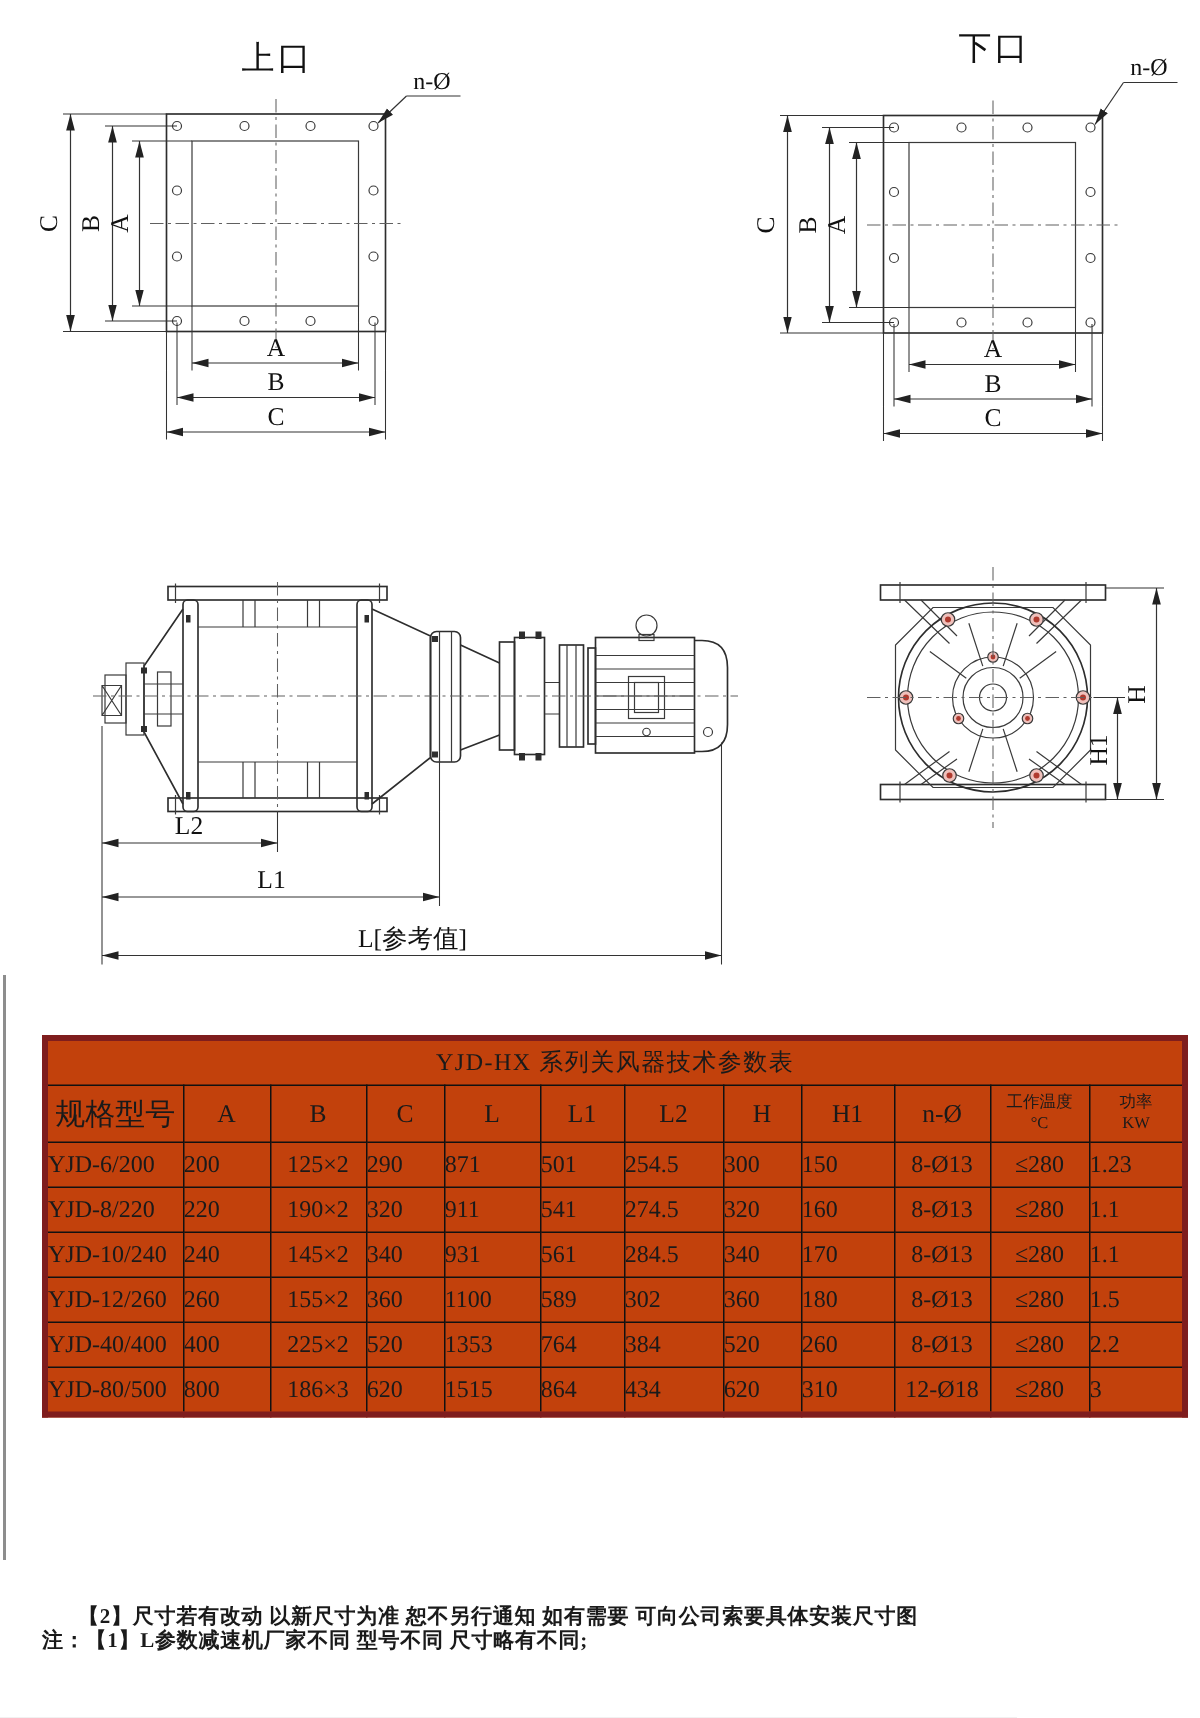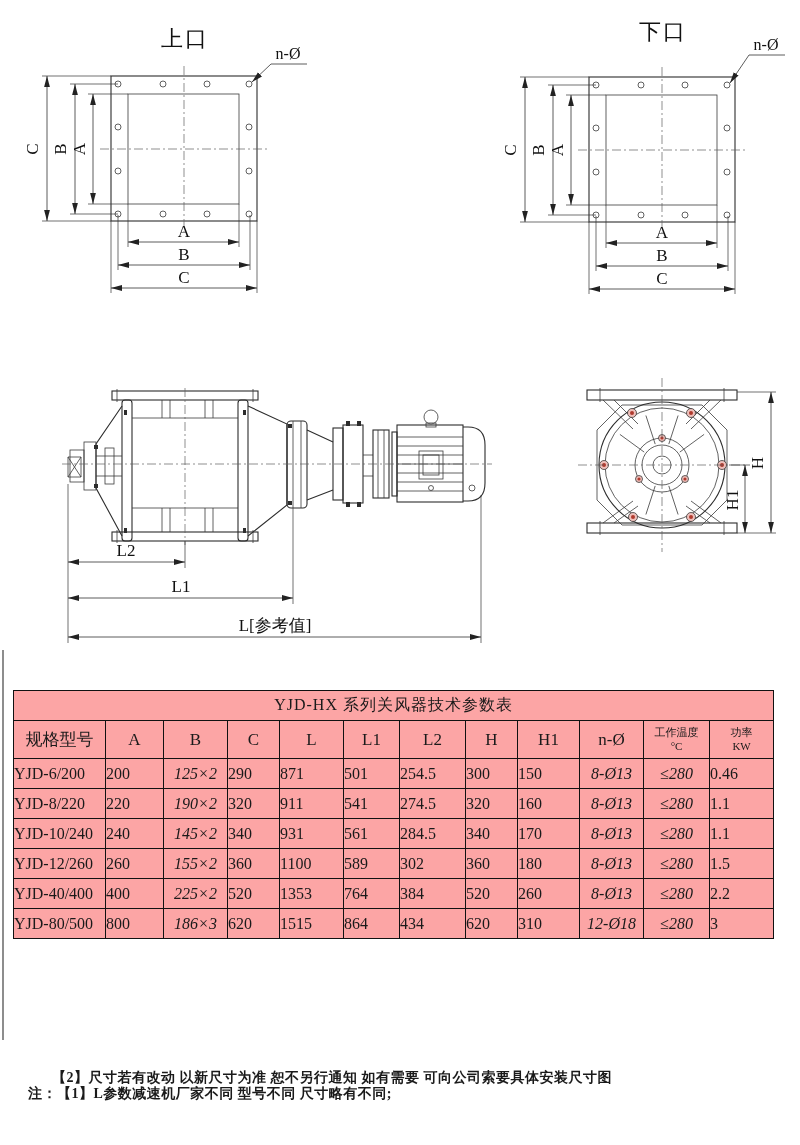--- a/index.html
+++ b/index.html
@@ -12,32 +12,32 @@
   .cl{stroke:#606060;stroke-width:.7;fill:none;stroke-dasharray:9 3 2 3}
   .dim{stroke:#333;stroke-width:.8;fill:none}
   .ext{stroke:#333;stroke-width:.7;fill:none}
   .hole{stroke:#3a3a3a;stroke-width:.8;fill:#fff}
   .dot{fill:#2d2d2d}
   text{fill:#111;font-family:"Liberation Serif","DejaVu Serif",serif;}
   .lbl{font-size:17px}
   .ttl{font-size:22px;letter-spacing:2px}
   .nlb{font-size:16px}
   
-  .spec-table{position:absolute;left:13px;top:690px;width:760px;border-collapse:collapse;
-              table-layout:fixed;background:#fca5a5;border:1px solid #7f1d1d;}
+  .spec-table{position:absolute;left:28px;top:690px;width:760px;border-collapse:collapse;
+              table-layout:fixed;background:#c2410c;border:4px solid #7f1d1d;}
   .spec-table th,.spec-table td{border:1.2px solid #111;font-weight:normal;
               white-space:nowrap;overflow:hidden;padding:0;}
   .title-cell{height:55px;text-align:center;font-size:29px;letter-spacing:1px;}
   .hdr{height:37px;text-align:center;font-size:17px;}
-  .hdr-first{font-size:17px;}
+  .hdr-first{font-size:20px;}
   .hdr-small{font-size:11px;line-height:1.2;}
   .spec-table td{height:29px;font-size:16px;}
   .col-0{text-align:left;padding-left:6px;font-size:15px;}
   .num{text-align:left;padding-left:11px;}
-  .ctr{text-align:center;font-style:italic;}
+  .ctr{text-align:center;}
   
   .note-line{position:absolute;font-size:14px;font-weight:bold;letter-spacing:.5px;white-space:nowrap;}
   .note-1{left:28px;top:1045px;margin-top:40px;}
   .note-2{left:52px;top:1069px;font-family:Liberation Serif, serif;}
   .page-edge{position:absolute;left:2px;top:650px;width:2px;height:390px;background:#8d8d8d;}
 </style>
 </head>
 <body>
 
 <div class="page">
@@ -341,21 +341,21 @@
           <td class="num">200</td>
           <td class="ctr">125×2</td>
           <td class="num">290</td>
           <td class="num">871</td>
           <td class="num">501</td>
           <td class="num">254.5</td>
           <td class="num">300</td>
           <td class="num">150</td>
           <td class="ctr">8-Ø13</td>
           <td class="ctr">≤280</td>
-          <td class="num">0.46</td>
+          <td class="num">1.23</td>
         </tr>
         <tr>
           <td class="col-0">YJD-8/220</td>
           <td class="num">220</td>
           <td class="ctr">190×2</td>
           <td class="num">320</td>
           <td class="num">911</td>
           <td class="num">541</td>
           <td class="num">274.5</td>
           <td class="num">320</td>

